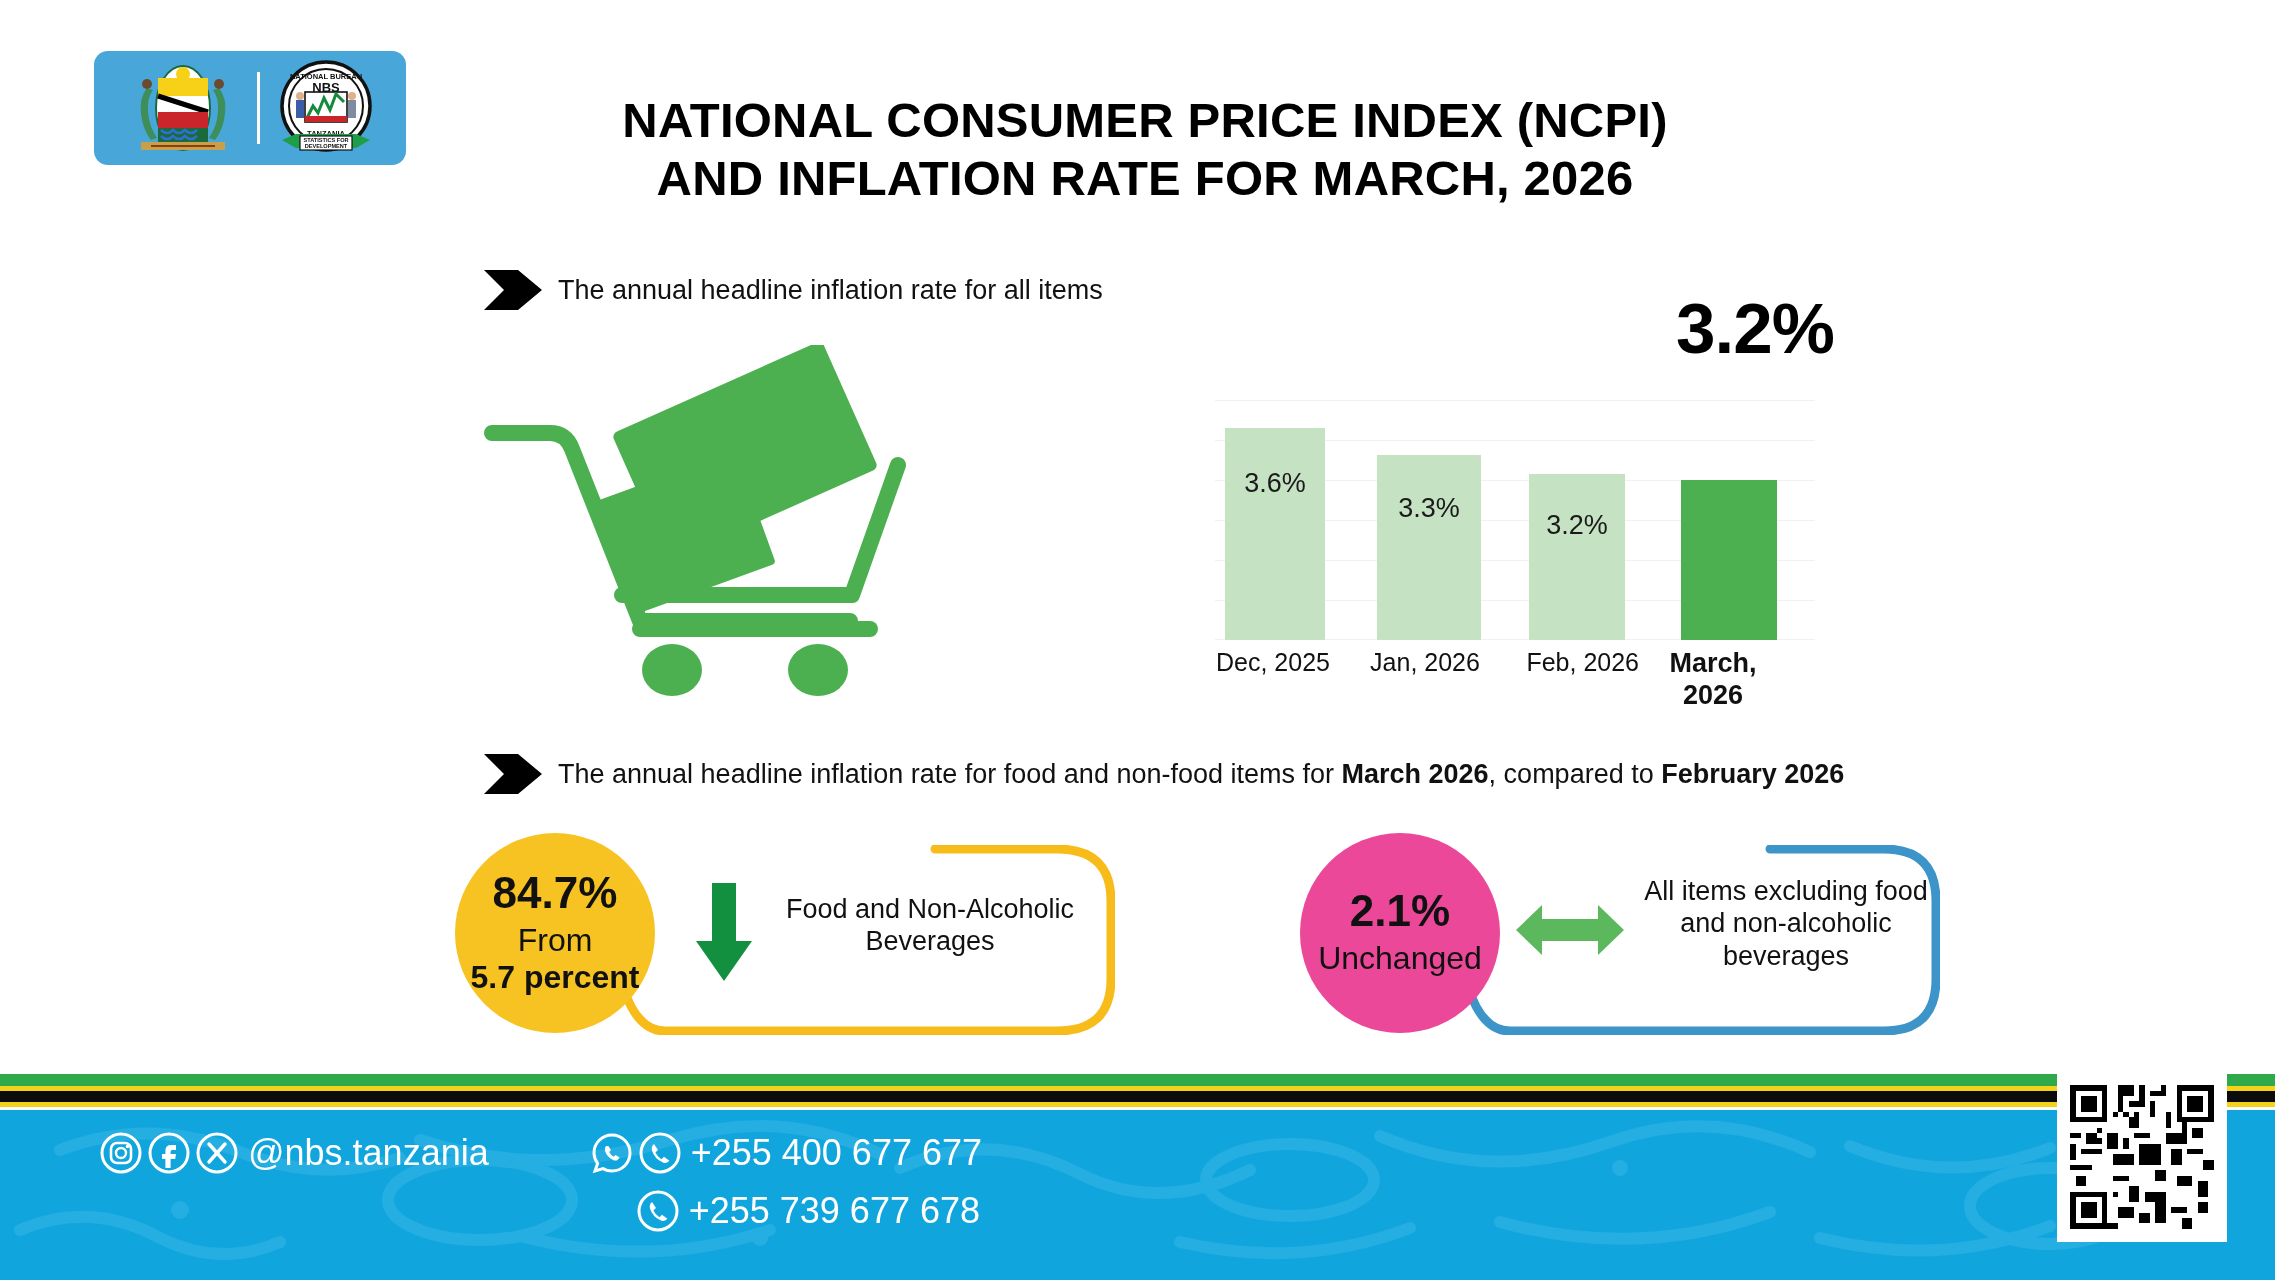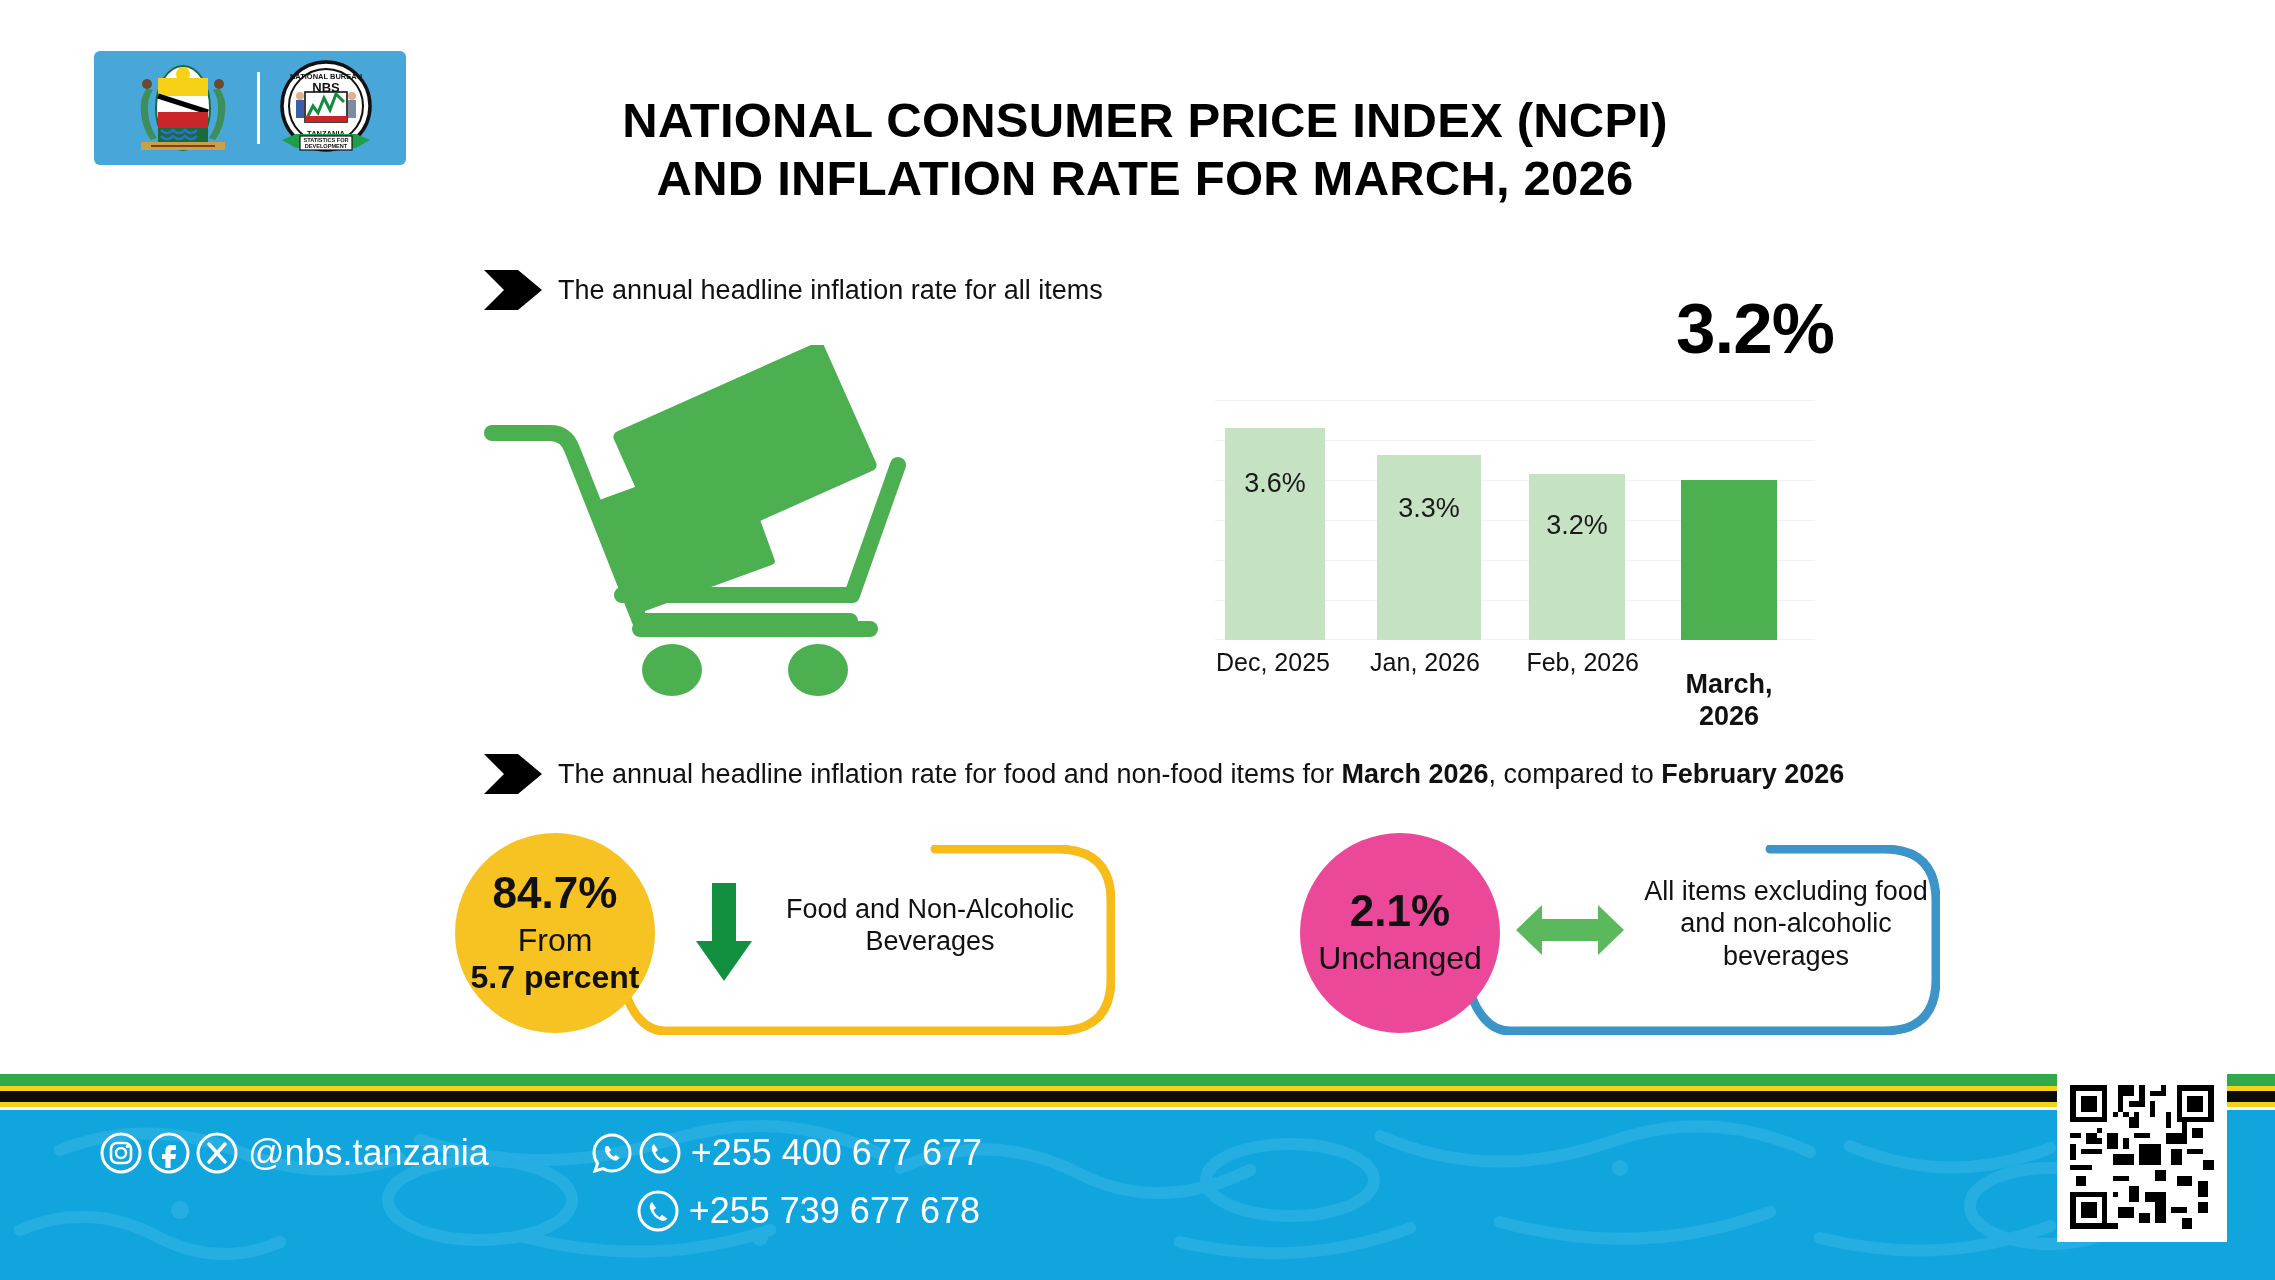--- a/index.html
+++ b/index.html
@@ -8,21 +8,21 @@
     font-family:"Liberation Sans", sans-serif;
     background:#ffffff;
     position:relative;
     overflow:hidden;
   }
   .stage { position:absolute; inset:0; }
 
   
   #logo-box {
     position:absolute; left:94px; top:51px; width:312px; height:114px;
-    background:#48a7d8; border-radius:6px;
+    background:#48a7d8; border-radius:14px;
     display:flex; align-items:center; justify-content:center; gap:0px;
   }
   #logo-box .emblem { width:120px; height:92px; display:block; }
   #logo-box .divider { width:3px; height:72px; background:#ffffff; margin:0 14px; }
   #logo-box .nbs-seal { width:104px; height:104px; display:block; }
 
   
   #page-title {
     position:absolute; left:430px; top:92px; width:1430px;
     text-align:center; color:#000;
@@ -212,21 +212,21 @@
       </div>
 
       <div class="bar" style="left:314px; width:96px; height:166px;">
         <span class="bar-value" style="top:36px;">3.2%</span>
       </div>
       <div class="bar-label" style="left:308px; width:116px;text-align:right;">
         <span>Feb, 2026</span>
       </div>
 
       <div class="bar highlight" style="left:466px; width:96px; height:160px;"></div>
-      <div class="bar-label strong" style="left:456px; width:116px;margin-top:21px;">
+      <div class="bar-label strong" style="left:440px; width:116px;">
         <span>March,</span><br>
         <span>2026</span>
       </div>
 
       <div id="hero-value">3.2%</div>
     </div>
   </div>
 
   <div class="bullet-row" id="bullet-2">
     <svg class="chev" viewBox="0 0 62 44">

